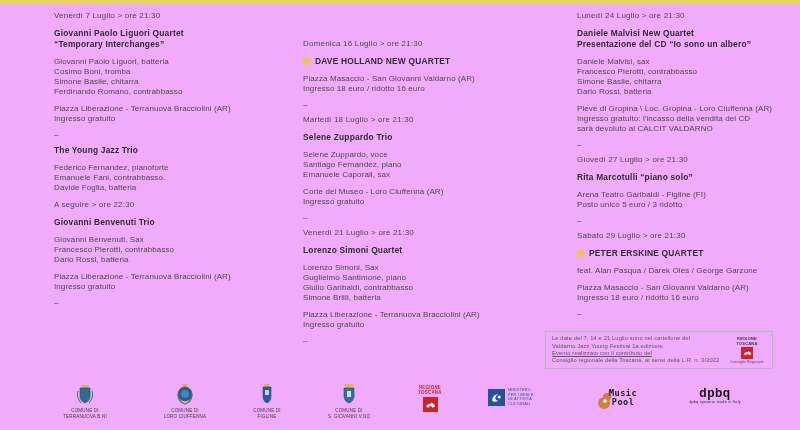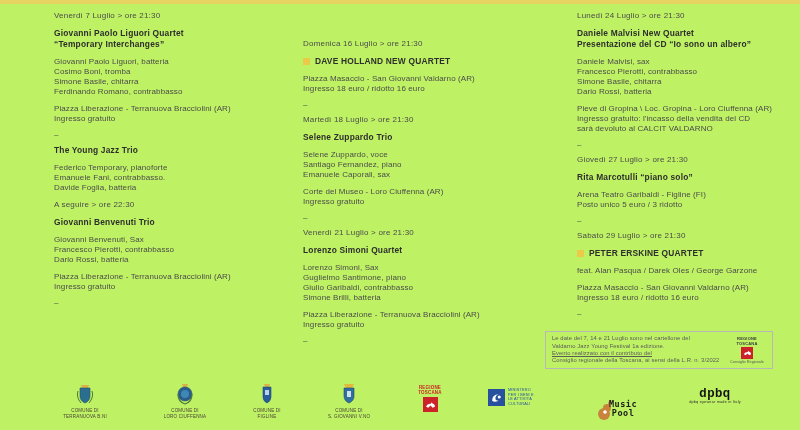--- a/index.html
+++ b/index.html
@@ -1,16 +1,16 @@
 <!DOCTYPE html>
 <html><head>
 <meta charset="utf-8">
 <style>
   html,body{margin:0;padding:0;background:#fff;}
-  .page{position:relative;width:800px;height:430px;background:#bef264;overflow:hidden;
+  .page{position:relative;width:800px;height:430px;background:#f0abfc;overflow:hidden;
         font-family:"Liberation Sans", sans-serif;color:#4b4b4b;}
   .topbar{position:absolute;left:0;top:0;width:800px;height:4px;background:#e7d35f;}
 
   .col{position:absolute;top:11px;width:250px;}
   .col1{left:54px;} .col2{left:303px;margin-top:28px;} .col3{left:549px;margin-left:28px;}
 
   .b{margin-bottom:7px;}
   .b-date{font-size:8px;color:#4b4b4b;letter-spacing:.2px;line-height:10px;}
   .b-title .line{font-weight:700;font-size:8.4px;color:#2e2e2e;line-height:11px;letter-spacing:.2px;}
   .b-lines .line{font-size:8px;line-height:10px;color:#4b4b4b;letter-spacing:.1px;}
@@ -34,21 +34,21 @@
   .flogo .cap{font-size:4.5px;line-height:5.5px;color:#4a4036;letter-spacing:.2px;white-space:nowrap;}
 
   .f-regione{left:408px;top:2px;width:44px;}
   .f-regione .rt-t{font-size:4.5px;font-weight:700;color:#c22;line-height:5px;letter-spacing:.2px;}
   .f-regione .rt-sq{width:15px;height:15px;background:#cc2229;margin:2px auto 0 auto;display:flex;align-items:center;justify-content:center;}
 
   .f-min{left:488px;top:5px;width:66px;display:flex;align-items:center;text-align:left;}
   .f-min .msq{width:17px;height:17px;background:#27519e;flex:0 0 auto;display:flex;align-items:center;justify-content:center;margin-right:3px;}
   .f-min .mtx div{font-size:3.8px;line-height:4.6px;color:#27519e;letter-spacing:.2px;white-space:nowrap;}
 
-  .f-mp{left:596px;top:16px;width:55px;}
+  .f-mp{left:596px;top:5px;width:55px;}
   .f-mp .mpwrap{position:relative;width:55px;height:22px;}
   .f-mp svg{position:absolute;left:0;top:0;}
   .f-mp .mptext{position:absolute;left:13px;top:1px;font-weight:700;font-size:8.5px;line-height:9px;
                 color:#1c1c1c;letter-spacing:.5px;font-family:"DejaVu Sans Mono", monospace;}
 
   .f-dpbq{left:682px;top:3px;width:66px;text-align:center;}
   .f-dpbq .dp{font-weight:700;font-size:12px;line-height:14px;color:#111;letter-spacing:.5px;}
   .f-dpbq .tag{font-size:3.8px;color:#333;line-height:5px;letter-spacing:.2px;}
 </style>
 </head>
@@ -71,21 +71,21 @@
       </div>
       <div class="b b-lines">
         <div class="line">Piazza Liberazione - Terranuova Bracciolini (AR)</div>
         <div class="line">Ingresso gratuito</div>
       </div>
       <div class="b b-sep">–</div>
       <div class="b b-title">
         <div class="line">The Young Jazz Trio</div>
       </div>
       <div class="b b-lines">
-        <div class="line">Federico Temporary, pianoforte</div>
+        <div class="line">Federico Fernandez, pianoforte</div>
         <div class="line">Emanuele Fani, contrabbasso.</div>
         <div class="line">Davide Foglia, batteria</div>
       </div>
       <div class="b b-date">A seguire &gt; ore 22:30</div>
       <div class="b b-title">
         <div class="line">Giovanni Benvenuti Trio</div>
       </div>
       <div class="b b-lines">
         <div class="line">Giovanni Benvenuti, Sax</div>
         <div class="line">Francesco Pierotti, contrabbasso</div>

